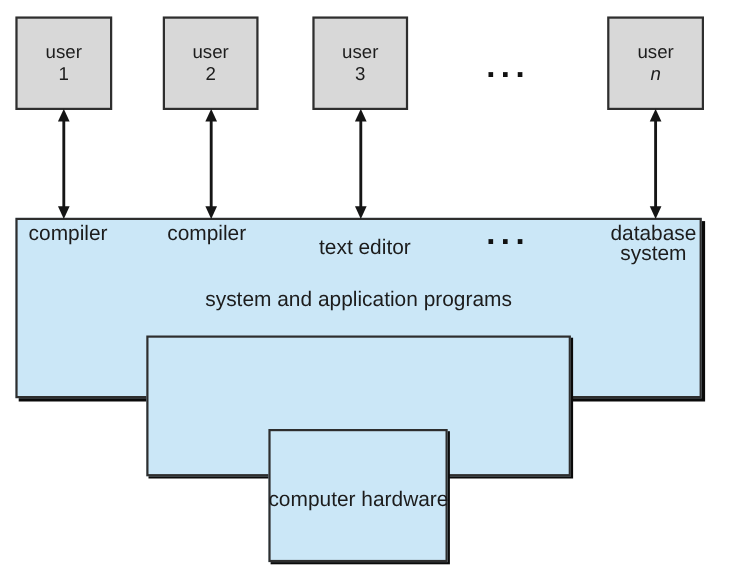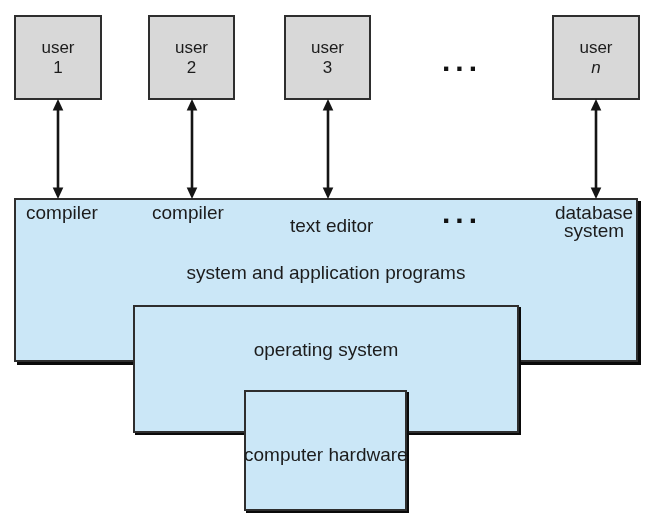--- a/index.html
+++ b/index.html
@@ -104,16 +104,15 @@
   <div class="lbl lbl-compiler">compiler</div>
   <div class="lbl lbl-assembler">compiler</div>
   <div class="lbl lbl-texteditor">text editor</div>
   <div class="dots dots-programs">...</div>
   <div class="lbl lbl-database">
     <div>database</div>
     <div>system</div>
   </div>
 
   <div class="lbl lbl-caption">system and application programs</div>
-  <div class="lbl lbl-os">operating system</div>
   <div class="lbl lbl-hw">computer hardware</div>
 
 </div>
 
 </body></html>

